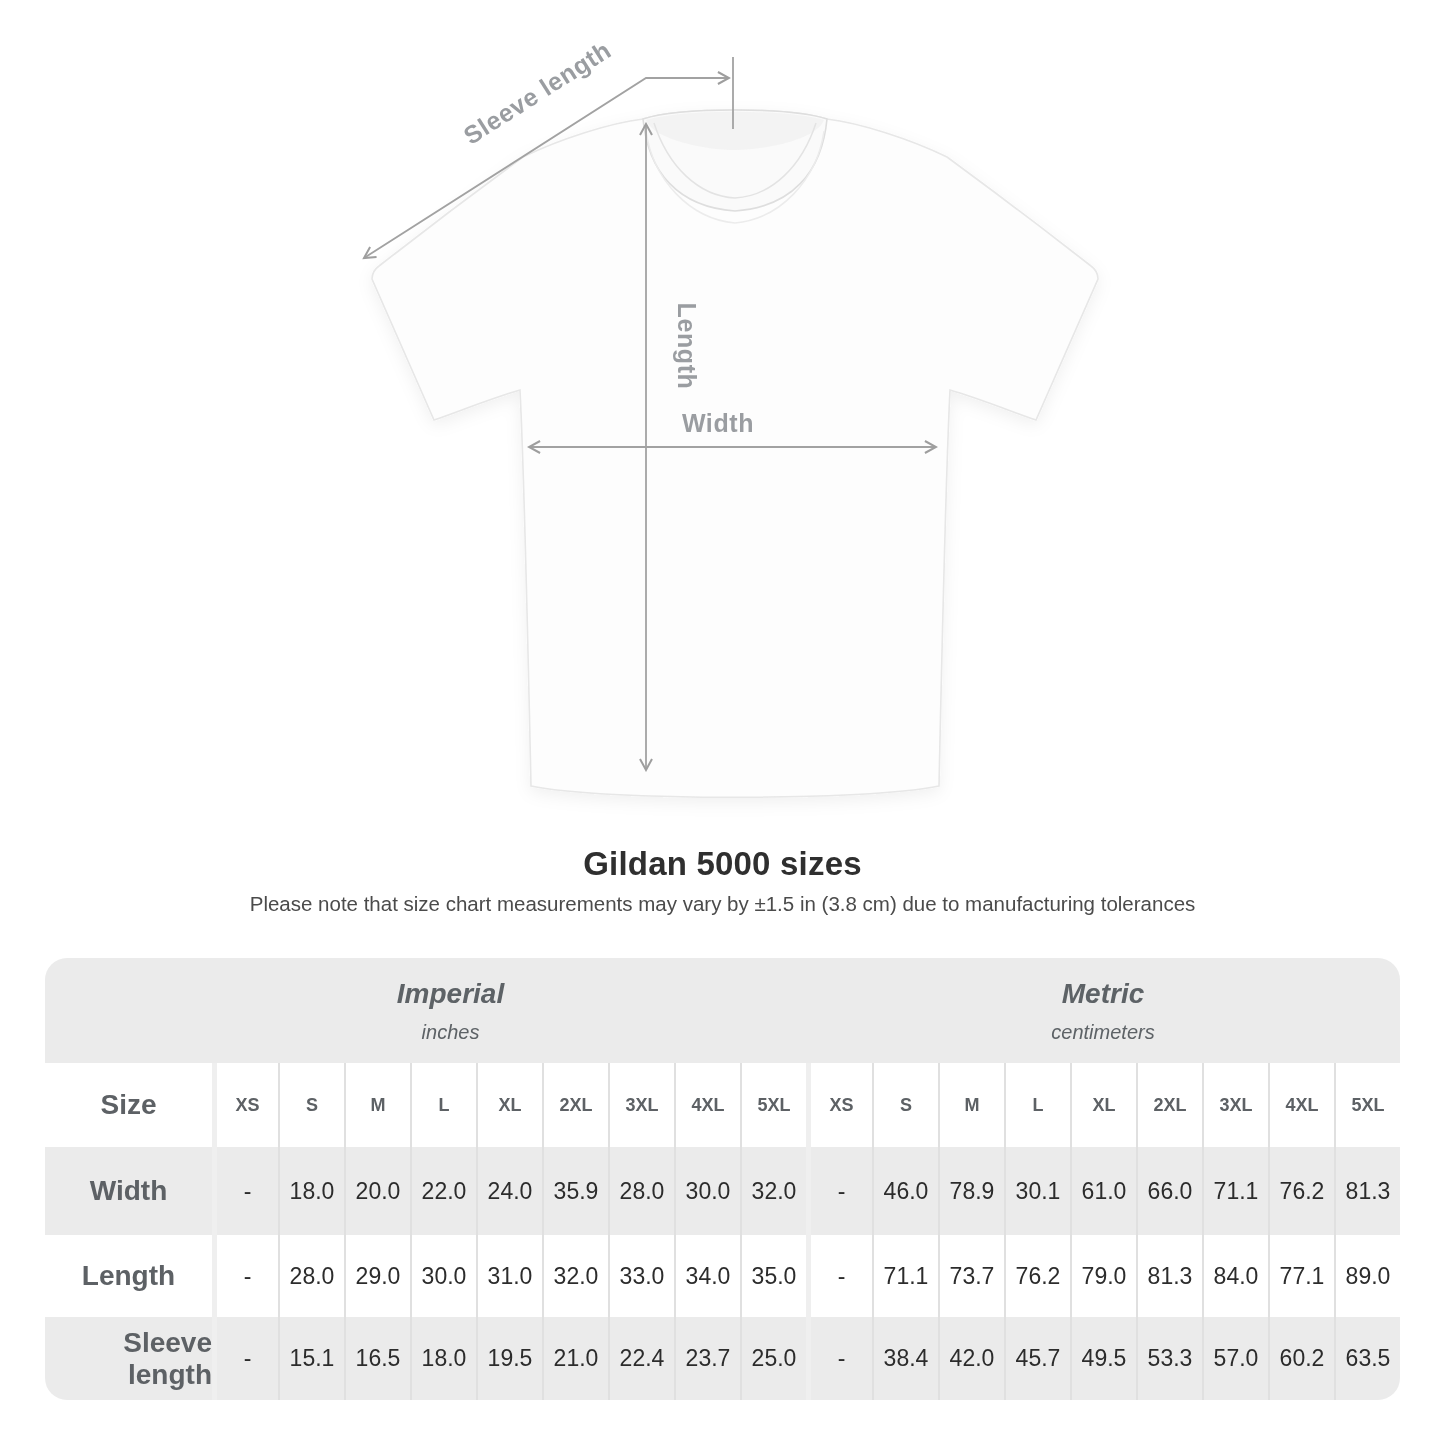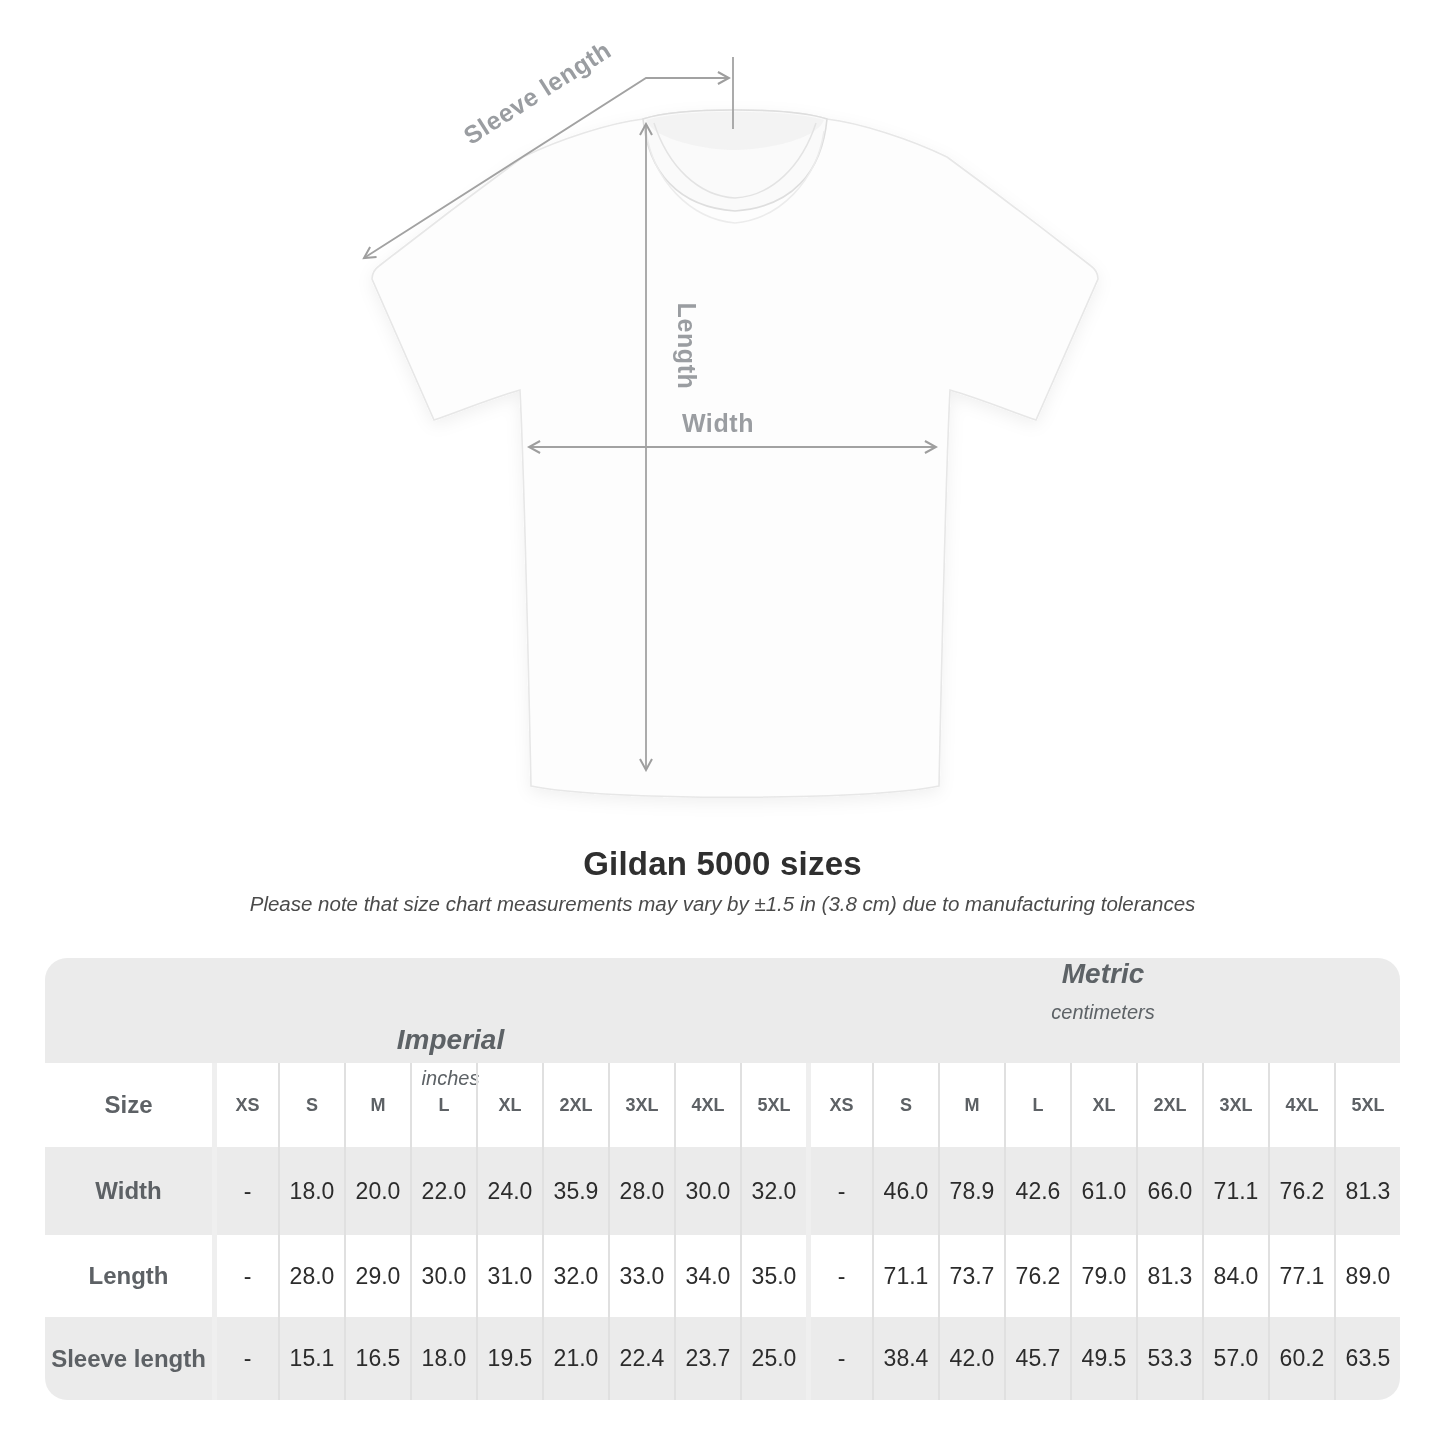--- a/index.html
+++ b/index.html
@@ -4,21 +4,21 @@
 <style>
   html,body{margin:0;padding:0;}
   body{
     width:1445px;height:1445px;position:relative;background:#ffffff;
     font-family:"Liberation Sans", sans-serif;overflow:hidden;
   }
   .figure-svg{position:absolute;left:0;top:0;}
   
   .heading{position:absolute;left:0;top:845px;width:100%;text-align:center;}
   .heading h1{margin:0;font-size:33px;font-weight:bold;color:#2f2f2f;letter-spacing:.2px;}
-  .heading p{margin:9px 10px 0;font-size:20.5px;font-style:italic;color:#4b4b4b;}
+  .heading p{margin:9px 10px 0;font-size:20.5px;color:#4b4b4b;}
   
   .size-table{
     position:absolute;left:45px;top:958px;width:1355px;height:442px;
     border-radius:22px;overflow:hidden;background:#ffffff;
   }
   .band,.trow{display:grid;grid-template-columns:167px repeat(18,1fr);}
   .band{height:105px;background:#ebebeb;}
   .band-cell{display:flex;flex-direction:column;align-items:center;justify-content:center;gap:11px;}
   .band-cell.imperial{grid-column:1 / 11;padding-left:50px;}
   .band-cell.metric{grid-column:11 / 20;}
@@ -27,21 +27,21 @@
   .trow{align-items:stretch;}
   .thead{height:84px;background:#ffffff;}
   .r-width{height:88px;background:#ebebeb;}
   .r-length{height:82px;background:#ffffff;}
   .r-sleeve{height:83px;background:#ebebeb;}
   .cell{
     display:flex;align-items:center;justify-content:center;
     font-size:23px;color:#2c2c2c;height:100%;
   }
   .cell.hdr,.cell.rowlabel{font-weight:bold;color:#5d6165;font-size:18px;}
-  .cell.rowlabel{font-size:24px;}
+  .cell.rowlabel{font-size:28px;text-align:right;}
   .cell.div{border-left:2px solid #e0e0e0;}
   .cell.bnd{border-left:5px solid #efefef;}
   
   .dim-text{fill:#9a9da1;font-weight:bold;font-size:25px;letter-spacing:.6px;font-family:"Liberation Sans",sans-serif;}
   .dim-line{stroke:#a2a2a2;stroke-width:1.8;fill:none;}
   .shirt{fill:#fdfdfd;stroke:#e7e7e7;stroke-width:1.6;}
 </style>
 </head>
 <body>
 
@@ -95,27 +95,27 @@
     </g>
   </svg>
 
   <div class="heading">
     <h1>Gildan 5000 sizes</h1>
     <p>Please note that size chart measurements may vary by ±1.5 in (3.8 cm) due to manufacturing tolerances</p>
   </div>
 
   <div class="size-table">
     <div class="band">
+      <div class="band-cell imperial">
+        <div class="band-title">Imperial</div>
+        <div class="band-unit">inches</div>
+      </div>
       <div class="band-cell metric">
         <div class="band-title">Metric</div>
         <div class="band-unit">centimeters</div>
-      </div>
-      <div class="band-cell imperial">
-        <div class="band-title">Imperial</div>
-        <div class="band-unit">inches</div>
       </div>
     </div>
 
     <div class="trow thead" id="header-row">
       <div class="cell rowlabel">Size</div>
     <div class="cell hdr bnd">XS</div>
         <div class="cell hdr div">S</div>
         <div class="cell hdr div">M</div>
         <div class="cell hdr div">L</div>
         <div class="cell hdr div">XL</div>
@@ -141,21 +141,21 @@
         <div class="cell div">20.0</div>
         <div class="cell div">22.0</div>
         <div class="cell div">24.0</div>
         <div class="cell div">35.9</div>
         <div class="cell div">28.0</div>
         <div class="cell div">30.0</div>
         <div class="cell div">32.0</div>
         <div class="cell bnd">-</div>
         <div class="cell div">46.0</div>
         <div class="cell div">78.9</div>
-        <div class="cell div">42.6</div>
+        <div class="cell div">30.1</div>
         <div class="cell div">61.0</div>
         <div class="cell div">66.0</div>
         <div class="cell div">71.1</div>
         <div class="cell div">76.2</div>
         <div class="cell div">81.3</div>
       </div>
 
     <div class="trow r-length" id="row-1">
       <div class="cell rowlabel">Length</div>
     <div class="cell bnd">-</div>

